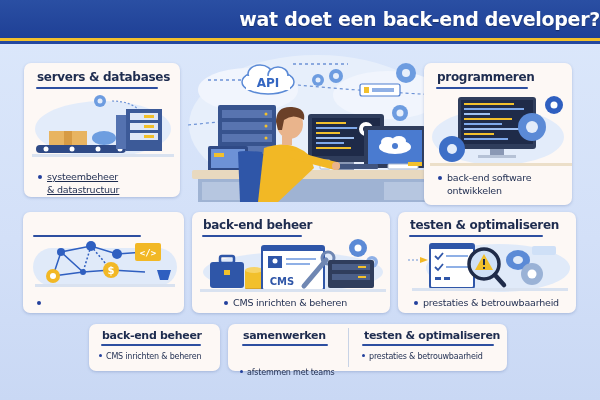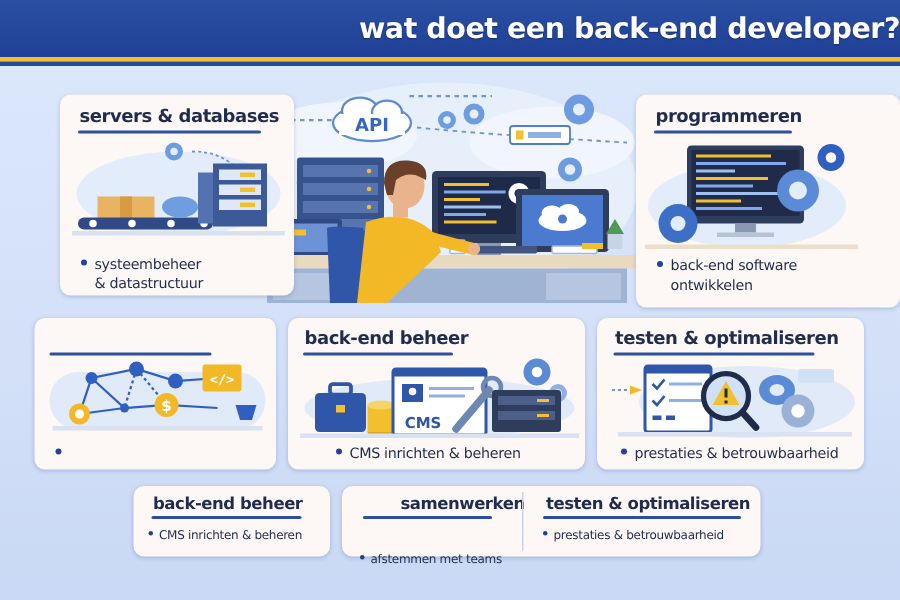--- a/index.html
+++ b/index.html
@@ -48,21 +48,21 @@
 </style>
 </head>
 <body>
 
 <div class="header">
   <h1>wat doet een back-end developer?</h1>
 </div>
 <div class="gold-line"></div>
 <div class="navy-line"></div>
 
-<div class="illus" style="left:168px; top:50px; width:258px; height:152px;">
+<div class="illus" style="left:188px; top:50px; width:258px; height:152px;">
   <svg width="258" height="152" viewBox="0 0 258 152">
 
     <ellipse cx="129" cy="75" rx="128" ry="70" fill="#e7effb"></ellipse>
     <ellipse cx="60" cy="40" rx="50" ry="22" fill="#f1f5fd"></ellipse>
     <ellipse cx="200" cy="45" rx="55" ry="24" fill="#f1f5fd"></ellipse>
 
     <path d="M105 14 L160 14" stroke="#6d93d6" stroke-width="1.5" stroke-dasharray="3,3" fill="none"></path>
     <path d="M20 30 L60 30" stroke="#6d93d6" stroke-width="1.5" stroke-dasharray="3,3" fill="none"></path>
     <path d="M110 35 Q160 40 250 45" stroke="#6d93d6" stroke-width="1.2" stroke-dasharray="3,3" fill="none"></path>
     <path d="M0 75 L30 72" stroke="#6d93d6" stroke-width="1.2" stroke-dasharray="3,3" fill="none"></path>
@@ -140,21 +140,21 @@
 
     <path d="M76 98 Q104 88 122 106 L126 118 L90 152 L70 152 Z" fill="#f2b825"></path>
     <path d="M104 104 Q122 110 148 116" stroke="#f2b825" stroke-width="8" fill="none" stroke-linecap="round"></path>
     <circle cx="148" cy="116" r="4" fill="#e9b48c"></circle>
     <rect x="94" y="86" width="10" height="9" fill="#e9b48c"></rect>
     <ellipse cx="102" cy="74" rx="13" ry="15" fill="#e9b48c"></ellipse>
     <path d="M88 72 Q88 56 104 57 Q118 58 116 70 L112 68 Q104 64 96 70 L94 80 L90 80 Z" fill="#6b4028"></path>
   </svg>
 </div>
 
-<div class="card" style="left:40px; top:63px; width:156px; height:134px;">
+<div class="card" style="left:24px; top:63px; width:156px; height:134px;">
   <div class="card-title" style="left:13px; top:7px;">servers &amp; databases</div>
   <div class="card-title-rule" style="left:12px; top:24px; width:122px;"></div>
   <div class="illus" style="left:8px; top:30px; width:142px; height:68px;">
     <svg width="142" height="68" viewBox="0 0 142 68">
       <ellipse cx="71" cy="36" rx="68" ry="28" fill="#e3ecfa"></ellipse>
       <circle cx="68" cy="8" r="6" fill="#6d9ce0"></circle>
         <circle cx="68" cy="8" r="2.5" fill="#e3ecfa"></circle>
       <path d="M80 8 Q100 8 110 20" stroke="#6d93d6" stroke-width="1.2" stroke-dasharray="2,2" fill="none"></path>
       <rect x="17" y="38" width="38" height="16" fill="#e8b461"></rect>
       <rect x="32" y="38" width="8" height="16" fill="#d79b44"></rect>
@@ -168,27 +168,27 @@
       <rect x="94" y="16" width="36" height="42" fill="#3c5a98"></rect>
       <rect x="98" y="20" width="28" height="7" fill="#e0e8f7"></rect>
       <rect x="98" y="30" width="28" height="7" fill="#e0e8f7"></rect>
       <rect x="98" y="40" width="28" height="7" fill="#e0e8f7"></rect>
       <rect x="112" y="22" width="10" height="3" fill="#f2c02c"></rect>
       <rect x="112" y="32" width="10" height="3" fill="#f2c02c"></rect>
       <rect x="112" y="42" width="10" height="3" fill="#f2c02c"></rect>
       <rect x="0" y="61" width="142" height="3" fill="#d9e2f0"></rect>
     </svg>
   </div>
-  <div class="bullet" style="left:14px; top:107px;">
+  <div class="bullet" style="left:14px; top:107px;text-decoration:underline;">
     <span class="dot"></span><span>systeembeheer</span><br>
     <span style="padding-left:9px;">&amp; datastructuur</span>
   </div>
 </div>
 
-<div class="card" style="left:424px; top:63px; width:176px; height:142px;">
+<div class="card" style="left:424px; top:63px; width:148px; height:142px;">
   <div class="card-title" style="left:13px; top:7px;">programmeren</div>
   <div class="card-title-rule" style="left:12px; top:24px; width:92px;"></div>
   <div class="illus" style="left:6px; top:30px; width:142px; height:76px;">
     <svg width="142" height="76" viewBox="0 0 142 76">
       <ellipse cx="68" cy="44" rx="66" ry="28" fill="#e3ecfa"></ellipse>
       <rect x="28" y="4" width="78" height="52" rx="3" fill="#2f3d5c"></rect>
       <rect x="31" y="7" width="72" height="44" fill="#1f2b49"></rect>
       <rect x="34" y="10" width="50" height="2" fill="#f2c02c"></rect>
       <rect x="34" y="15" width="60" height="2" fill="#7fa9ea"></rect>
       <rect x="34" y="20" width="26" height="2" fill="#a0c0f0"></rect>
@@ -319,21 +319,21 @@
 
 <div class="card" style="left:89px; top:324px; width:131px; height:47px;">
   <div class="card-title small-title" style="left:13px; top:5px;">back-end beheer</div>
   <div class="card-title-rule" style="left:12px; top:20px; width:100px; height:1.5px;"></div>
   <div class="bullet small-bullet" style="left:10px; top:26px;">
     <span class="dot" style="width:3px;height:3px;margin-right:4px;"></span><span>CMS inrichten &amp; beheren</span>
   </div>
 </div>
 
 <div class="card" style="left:228px; top:324px; width:279px; height:47px;">
-  <div class="card-title small-title" style="left:15px; top:5px;margin-left:24px;">samenwerken</div>
+  <div class="card-title small-title" style="left:15px; top:5px;">samenwerken</div>
   <div class="card-title-rule" style="left:14px; top:20px; width:86px; height:1.5px;"></div>
   <div class="bullet small-bullet" style="left:12px; top:26px;margin-top:16px;">
     <span class="dot" style="width:3px;height:3px;margin-right:4px;"></span><span>afstemmen met teams</span>
   </div>
   <div style="position:absolute; left:120px; top:4px; width:1px; height:39px; background:#c8d3e6;"></div>
   <div class="card-title small-title" style="left:136px; top:5px;">testen &amp; optimaliseren</div>
   <div class="card-title-rule" style="left:134px; top:20px; width:132px; height:1.5px;"></div>
   <div class="bullet small-bullet" style="left:134px; top:26px;">
     <span class="dot" style="width:3px;height:3px;margin-right:4px;"></span><span>prestaties &amp; betrouwbaarheid</span>
   </div>

